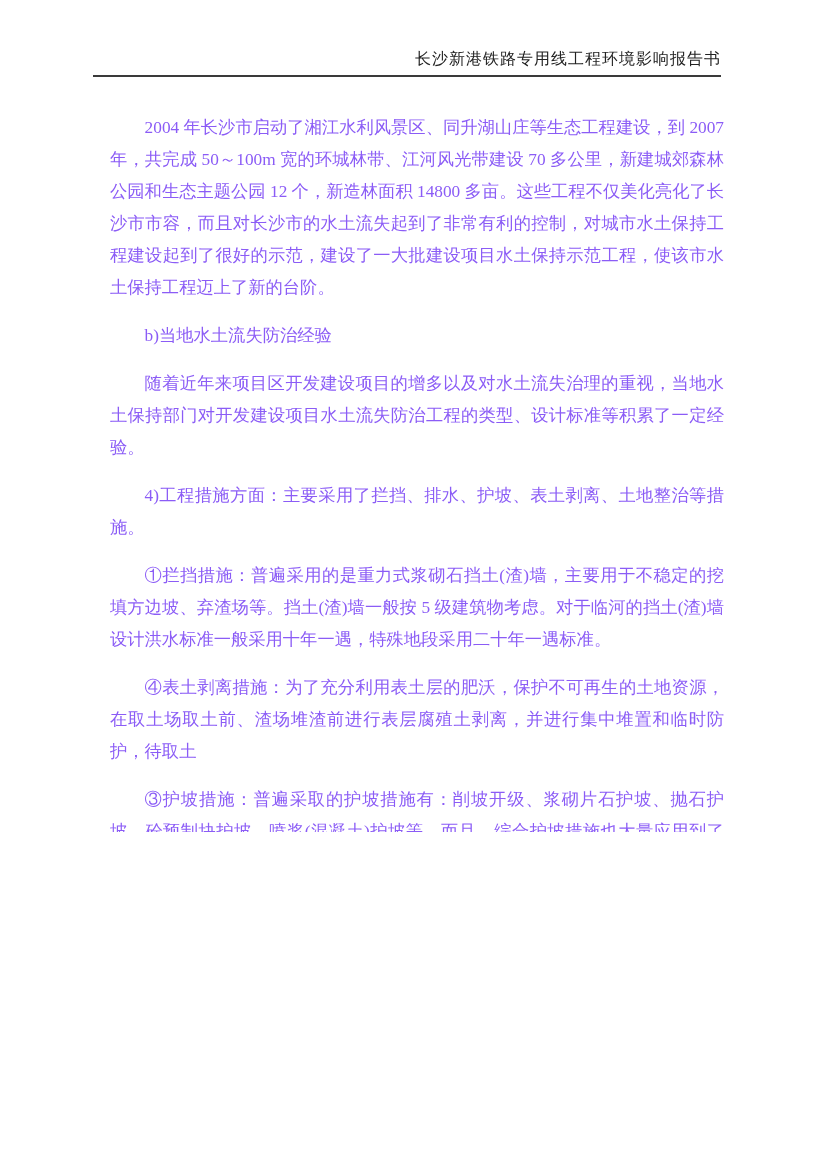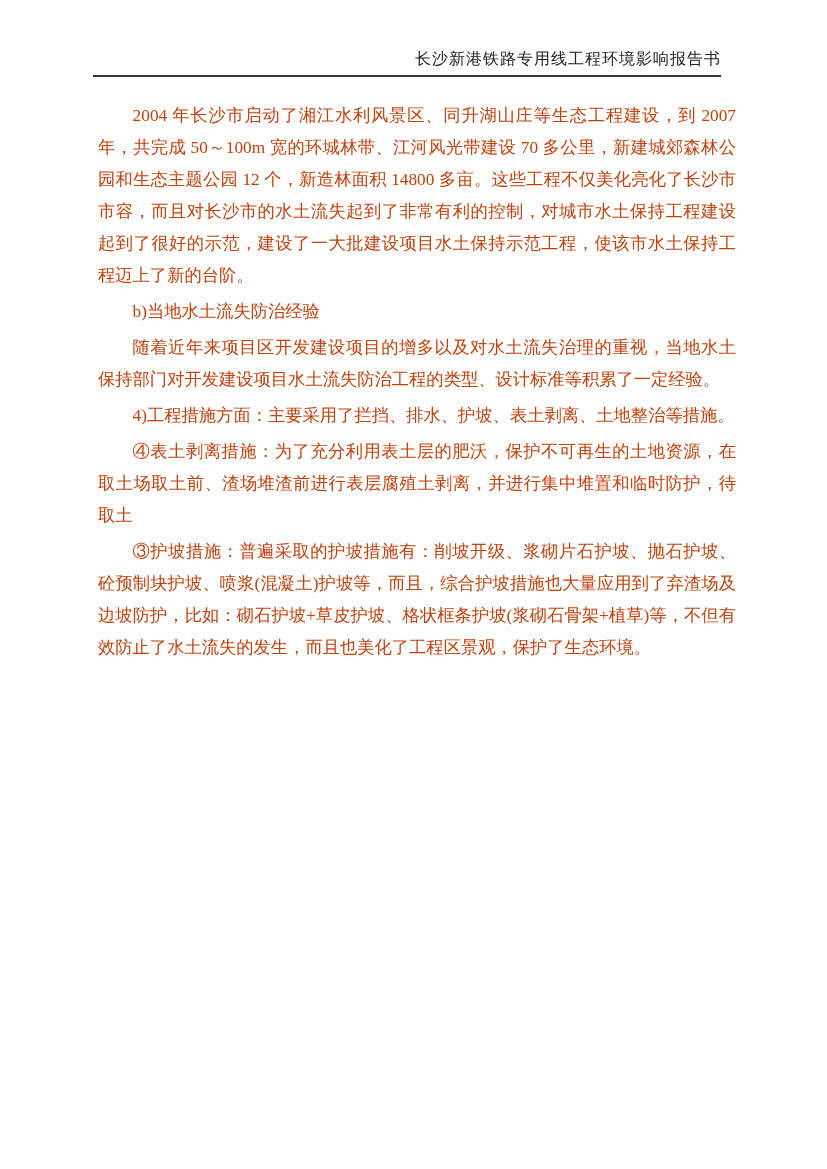--- a/index.html
+++ b/index.html
@@ -29,26 +29,26 @@
     border-bottom: 2px solid #3a3a3a;
     padding-bottom: 5px;
   }
   .page-body {
     position: absolute;
     left: 94px;
     top: 96px;
     width: 646px;
   }
   .page-body p {
-    margin: 4px;
+    margin: 16px;
     font-size: 17.3px;
     line-height: 32px;
     text-align: justify;
     text-indent: 2em;
-    color: #c2410c;
+    color: #8b5cf6;
     word-break: break-all;
   }
   .page-footer {
     position: absolute;
     left: 0;
     top: 1062px;
     width: 827px;
     text-align: center;
     font-size: 14px;
     color: #222222;
@@ -62,20 +62,21 @@
 
   <div class="page-header">
     <span>长沙新港铁路专用线工程环境影响报告书</span>
   </div>
 
   <div class="page-body">
     <p>2004 年长沙市启动了湘江水利风景区、同升湖山庄等生态工程建设，到 2007 年，共完成 50～100m 宽的环城林带、江河风光带建设 70 多公里，新建城郊森林公园和生态主题公园 12 个，新造林面积 14800 多亩。这些工程不仅美化亮化了长沙市市容，而且对长沙市的水土流失起到了非常有利的控制，对城市水土保持工程建设起到了很好的示范，建设了一大批建设项目水土保持示范工程，使该市水土保持工程迈上了新的台阶。</p>
     <p>b)当地水土流失防治经验</p>
     <p>随着近年来项目区开发建设项目的增多以及对水土流失治理的重视，当地水土保持部门对开发建设项目水土流失防治工程的类型、设计标准等积累了一定经验。</p>
     <p>4)工程措施方面：主要采用了拦挡、排水、护坡、表土剥离、土地整治等措施。</p>
+    <p>①拦挡措施：普遍采用的是重力式浆砌石挡土(渣)墙，主要用于不稳定的挖填方边坡、弃渣场等。挡土(渣)墙一般按 5 级建筑物考虑。对于临河的挡土(渣)墙设计洪水标准一般采用十年一遇，特殊地段采用二十年一遇标准。</p>
     <p>④表土剥离措施：为了充分利用表土层的肥沃，保护不可再生的土地资源，在取土场取土前、渣场堆渣前进行表层腐殖土剥离，并进行集中堆置和临时防护，待取土</p>
     <p>③护坡措施：普遍采取的护坡措施有：削坡开级、浆砌片石护坡、抛石护坡、砼预制块护坡、喷浆(混凝土)护坡等，而且，综合护坡措施也大量应用到了弃渣场及边坡防护，比如：砌石护坡+草皮护坡、格状框条护坡(浆砌石骨架+植草)等，不但有效防止了水土流失的发生，而且也美化了工程区景观，保护了生态环境。</p>
   </div>
 
   <div class="page-footer">
     <span>85</span>
   </div>
 
 </div>
 

